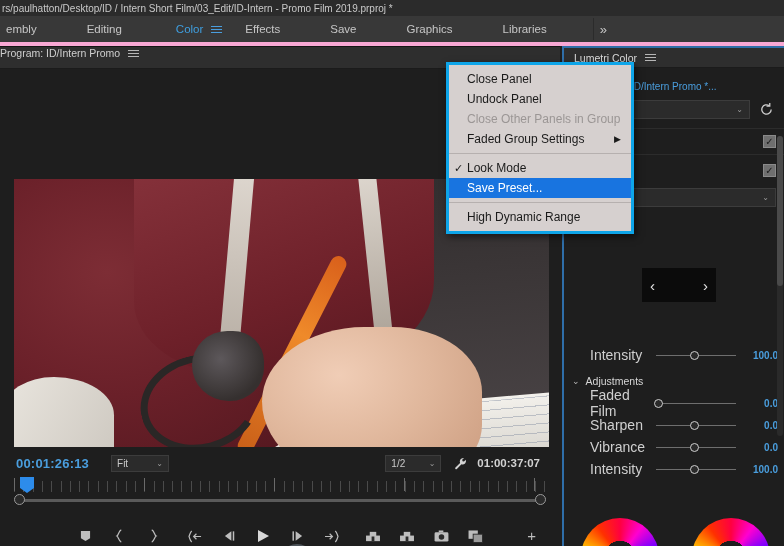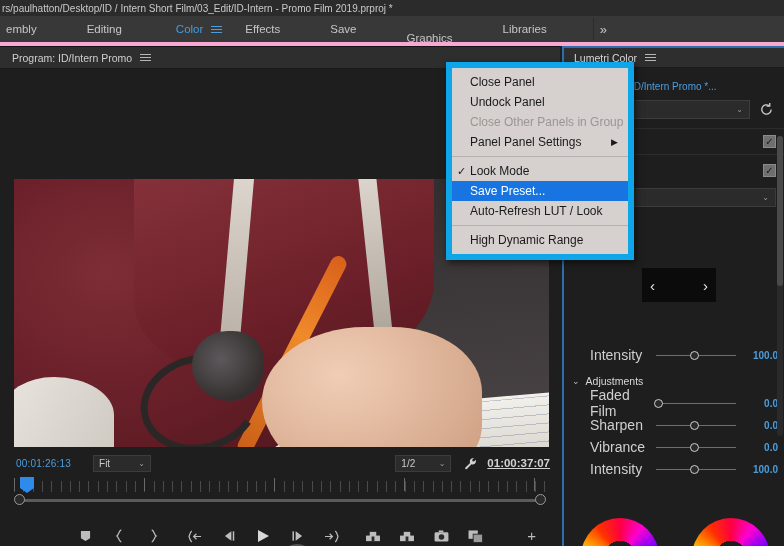--- a/index.html
+++ b/index.html
@@ -38,22 +38,22 @@
   .ws-burger i { display: block; width: 11px; height: 1px; background: #4a9ede; }
   .ws-sep { width: 1px; height: 22px; background: #2b2b2b; margin: 0 6px; }
   .ws-more { color: #c6c6c6; font-size: 13px; display:flex; align-items:center; height:30px; }
 
   
   .program-panel {
     position: absolute; left: 0; top: 46px; width: 560px; height: 474px;
     background: #1e1e1e; border-top: 1px solid #151515;
   }
   .panel-tabbar {
-    height: 22px; background: #2e2e2e; display: flex; align-items: center;
-    padding-left: 12px; border-bottom: 1px solid #1b1b1b;
+    height: 22px; background: #2e2e2e; display: flex; align-items: flex-start;
+    border-bottom: 1px solid #1b1b1b;
   }
   .panel-tab-label { font-size: 10.5px; color: #cfcfcf; }
   .panel-burger {
     width: 12px; height: 12px; display: flex; flex-direction: column;
     justify-content: center; gap: 2px; margin-left: 8px;
   }
   .panel-burger i { display:block; width: 11px; height: 1px; background: #b6b6b6; }
 
   .program-stage {
     position: absolute; left: 0; top: 22px; width: 560px; height: 380px;
@@ -139,31 +139,31 @@
   .v-sleeve {
     position:absolute; left:-10px; bottom: 0px; width: 110px; height: 70px;
     background: linear-gradient(120deg,#e9e5de,#cfcac2); border-radius: 50% 60% 0 0;
   }
 
   
   .time-row {
     position:absolute; left:0; top: 402px; width: 560px; height: 28px;
     display:flex; align-items:center;
   }
-  .tc-left { color:#4a9ede; font-size: 10px; font-weight: normal; margin-left: 16px; letter-spacing: .2px; }
+  .tc-left { color:#4a9ede; font-size: 13px; font-weight: bold; margin-left: 16px; letter-spacing: .2px; }
   .fit-select, .half-select {
     margin-left: 22px; background: #2b2b2b; border: 1px solid #3c3c3c;
     height: 17px; min-width: 58px; color: #c8c8c8; font-size: 10px;
     display:flex; align-items:center; justify-content:space-between; padding: 0 5px;
   }
   .half-select { min-width: 56px; text-align: right; }
   .chev { font-size: 8px; color:#9a9a9a; margin-left: 8px; }
   .spacer { flex: 1; }
   .wrench { width: 18px; margin-left: 10px; display:flex; align-items:center; justify-content:center; }
-  .tc-right { color:#d2d2d2; font-size: 11.5px; font-weight: bold; margin-left: 8px; margin-right: 10px; text-decoration: underline; }
+  .tc-right { color:#d2d2d2; font-size: 11.5px; font-weight: bold; margin-left: 8px; margin-right: 20px; }
 
   
   .scrub {
     position:absolute; left:0; top: 430px; width:560px; height: 20px;
   }
   .ticks {
     position:absolute; left: 14px; top: 4px; width: 532px; height: 11px;
     background:
       repeating-linear-gradient(90deg, #4f4f4f 0 1px, transparent 1px 9.3px);
     opacity: .9;
@@ -282,21 +282,21 @@
 
   .vscroll {
     position:absolute; right: 3px; top: 66px; width: 6px; height: 300px;
     background:#2a2a2a; border-radius:3px;
   }
   .vscroll .thumb { position:absolute; left:0; top: 0; width:6px; height: 150px; background:#4a4a4a; border-radius:3px; }
 
   
   .ctxmenu {
     position:absolute; left: 446px; top: 62px; width: 188px;
-    background: #d6d0cf; border: 6px solid #0ea5e9;
+    background: #d6d0cf; border: 3px solid #0ea5e9;
     box-shadow: 2px 3px 7px rgba(0,0,0,.55); z-index: 50;
     padding: 4px 0 4px 0;
   }
   .ctx-item {
     height: 20px; display:flex; align-items:center;
     font-size: 12px; color:#1a1a1a; padding-left: 18px; position:relative;
     font-family: "Liberation Sans", sans-serif;
   }
   .ctx-item.disabled { color:#9b9695; }
   .ctx-item.sel { background:#1874e0; color:#ffffff; }
@@ -327,21 +327,21 @@
         <i></i>
         <i></i>
         <i></i>
       </div>
     <div class="ws-tab" style="margin-left:16px;">
       <span>Effects</span>
     </div>
     <div class="ws-tab" style="margin-left:42px;">
       <span>Save</span>
     </div>
-    <div class="ws-tab" style="margin-left:42px;align-items:flex-end;">
+    <div class="ws-tab" style="margin-left:42px;">
       <span>Graphics</span>
     </div>
     <div class="ws-tab" style="margin-left:42px;">
       <span>Libraries</span>
     </div>
     <div class="ws-sep" style="margin-left:42px;"></div>
     <div class="ws-more">
       <span>»</span>
     </div>
   </div>
@@ -625,33 +625,30 @@
       <div class="ctx-item">
         <span>Close Panel</span>
       </div>
       <div class="ctx-item">
         <span>Undock Panel</span>
       </div>
       <div class="ctx-item disabled">
         <span>Close Other Panels in Group</span>
       </div>
       <div class="ctx-item">
-        <span>Panel Panel Settings</span>
+        <span>Faded Group Settings</span>
         <span class="submenu-arrow">▶</span>
       </div>
       <div class="ctx-sep"></div>
       <div class="ctx-item">
         <span class="check">✓</span>
         <span>Look Mode</span>
       </div>
       <div class="ctx-item sel">
         <span>Save Preset...</span>
       </div>
-      <div class="ctx-item">
-        <span>Auto-Refresh LUT / Look</span>
-      </div>
       <div class="ctx-sep"></div>
       <div class="ctx-item">
         <span>High Dynamic Range</span>
       </div>
     </div>
 
 </div>
 
 </body></html>

